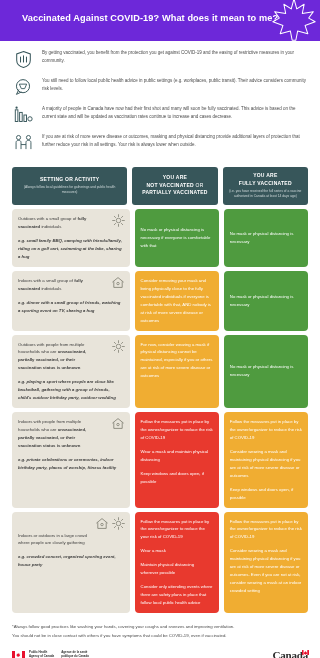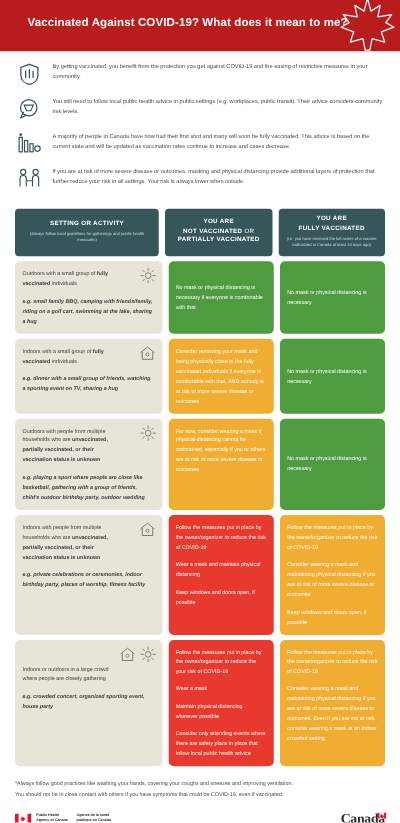--- a/index.html
+++ b/index.html
@@ -5,21 +5,21 @@
   html,body{margin:0;padding:0;}
   body{
     width:320px;height:658px;background:#ffffff;
     font-family:"Liberation Sans", sans-serif;
     color:#3a3a3a;overflow:hidden;
   }
   .page{width:320px;height:658px;position:relative;background:#fff;}
 
   
   .header{
-    background:#b91c1c;height:41px;position:relative;overflow:hidden;
+    background:#6d28d9;height:41px;position:relative;overflow:hidden;
   }
   .header-title{
     position:absolute;left:22px;top:13px;
     color:#ffffff;font-size:9.2px;font-weight:bold;letter-spacing:.1px;
     white-space:nowrap;
   }
   .maple{
     position:absolute;right:2px;top:-4px;width:48px;height:46px;
   }
 

